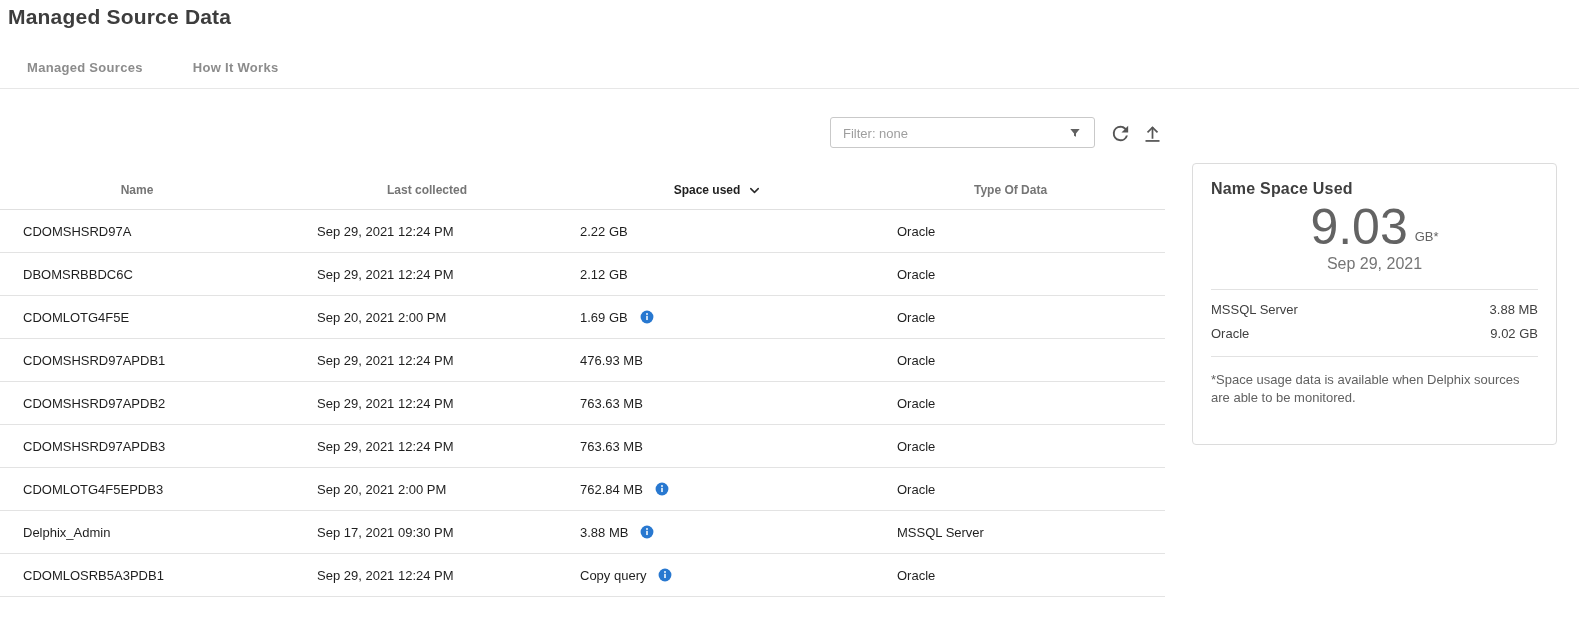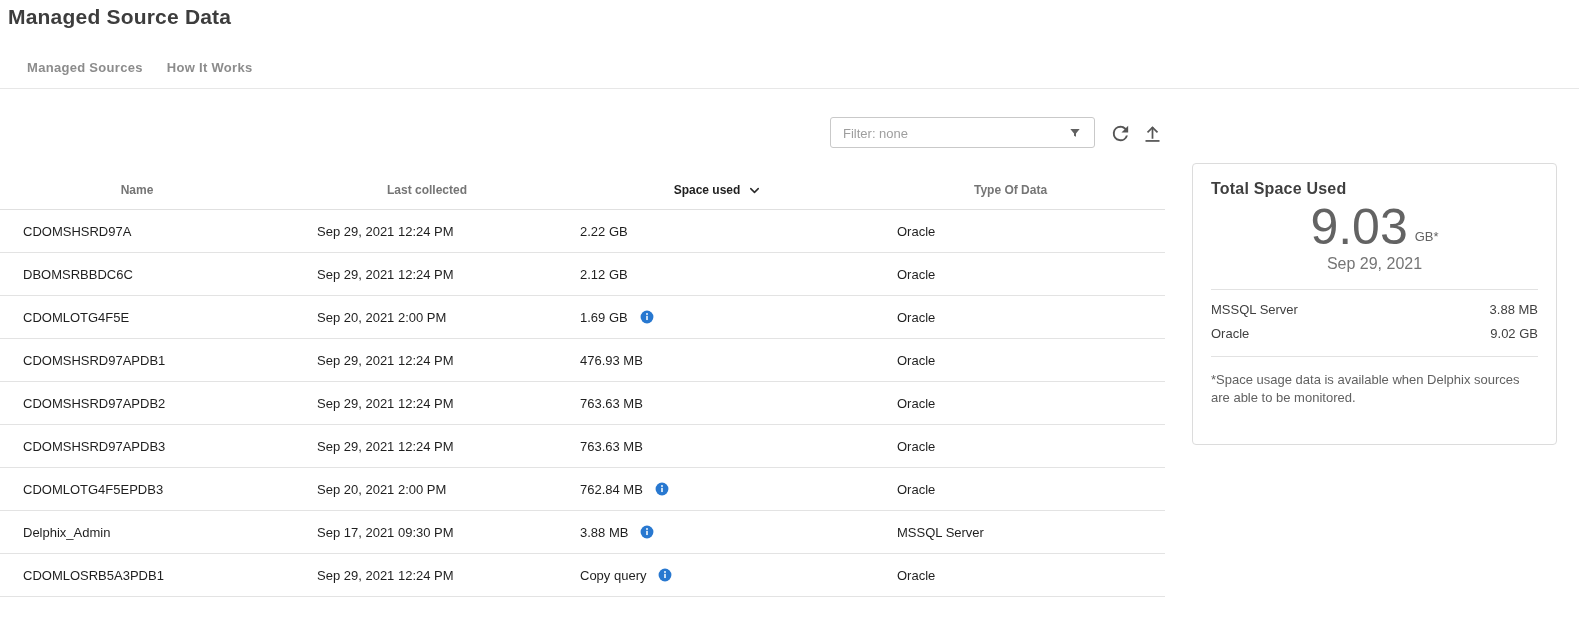--- a/index.html
+++ b/index.html
@@ -1,20 +1,20 @@
 <!DOCTYPE html>
 <html><head>
 <meta charset="utf-8">
 <style>
   *{box-sizing:border-box;margin:0;padding:0}
   html,body{width:1579px;height:617px;background:#fff;font-family:"Liberation Sans",sans-serif;position:relative;overflow:hidden}
 
   .page-title{position:absolute;left:8px;top:5px;font-size:21px;color:#3d3d3d;letter-spacing:.2px}
 
-  .tabs{position:absolute;left:27px;top:60px;display:flex;gap:24px}
+  .tabs{position:absolute;left:27px;top:60px;display:flex;gap:50px}
   .tab{font-size:13px;font-weight:bold;color:#8c8c8c;letter-spacing:.3px;cursor:pointer}
   .tabs-divider{position:absolute;left:0;top:88px;width:1579px;border-top:1px solid #e7e7e7}
 
   .filter-box{position:absolute;left:830px;top:117px;width:265px;height:31px;border:1px solid #c9c9c9;border-radius:3px;display:flex;align-items:center;padding:1px 10px 0 12px;background:#fff}
   .filter-input{border:none;outline:none;flex:1;font-size:13px;color:#333;font-family:"Liberation Sans",sans-serif;background:transparent}
   .filter-input::placeholder{color:#9e9e9e}
   .funnel-btn{width:18px;height:18px;display:flex;align-items:center;justify-content:center;cursor:pointer}
   .icon-btn{position:absolute;width:28px;height:28px;display:flex;align-items:center;justify-content:center;cursor:pointer}
   .refresh-btn{left:1106px;top:119px}
   .upload-btn{left:1138px;top:119px}
@@ -193,21 +193,21 @@
               <circle cx="12" cy="6.9" r="1.6" fill="#fff"></circle>
             </svg>
           </span>
         </div>
         <div class="cell c4">Oracle</div>
       </div>
     </div>
 </div>
 
 <div class="panel">
-  <div class="panel-title">Total Space Used</div>
+  <div class="panel-title">Name Space Used</div>
   <div class="total-row">
     <span class="total-value">9.03</span>
     <span class="total-unit">GB*</span>
   </div>
   <div class="total-date">Sep 29, 2021</div>
   <div class="breakdown">
     <div class="b-row">
       <span>MSSQL Server</span>
       <span>3.88 MB</span>
     </div>

